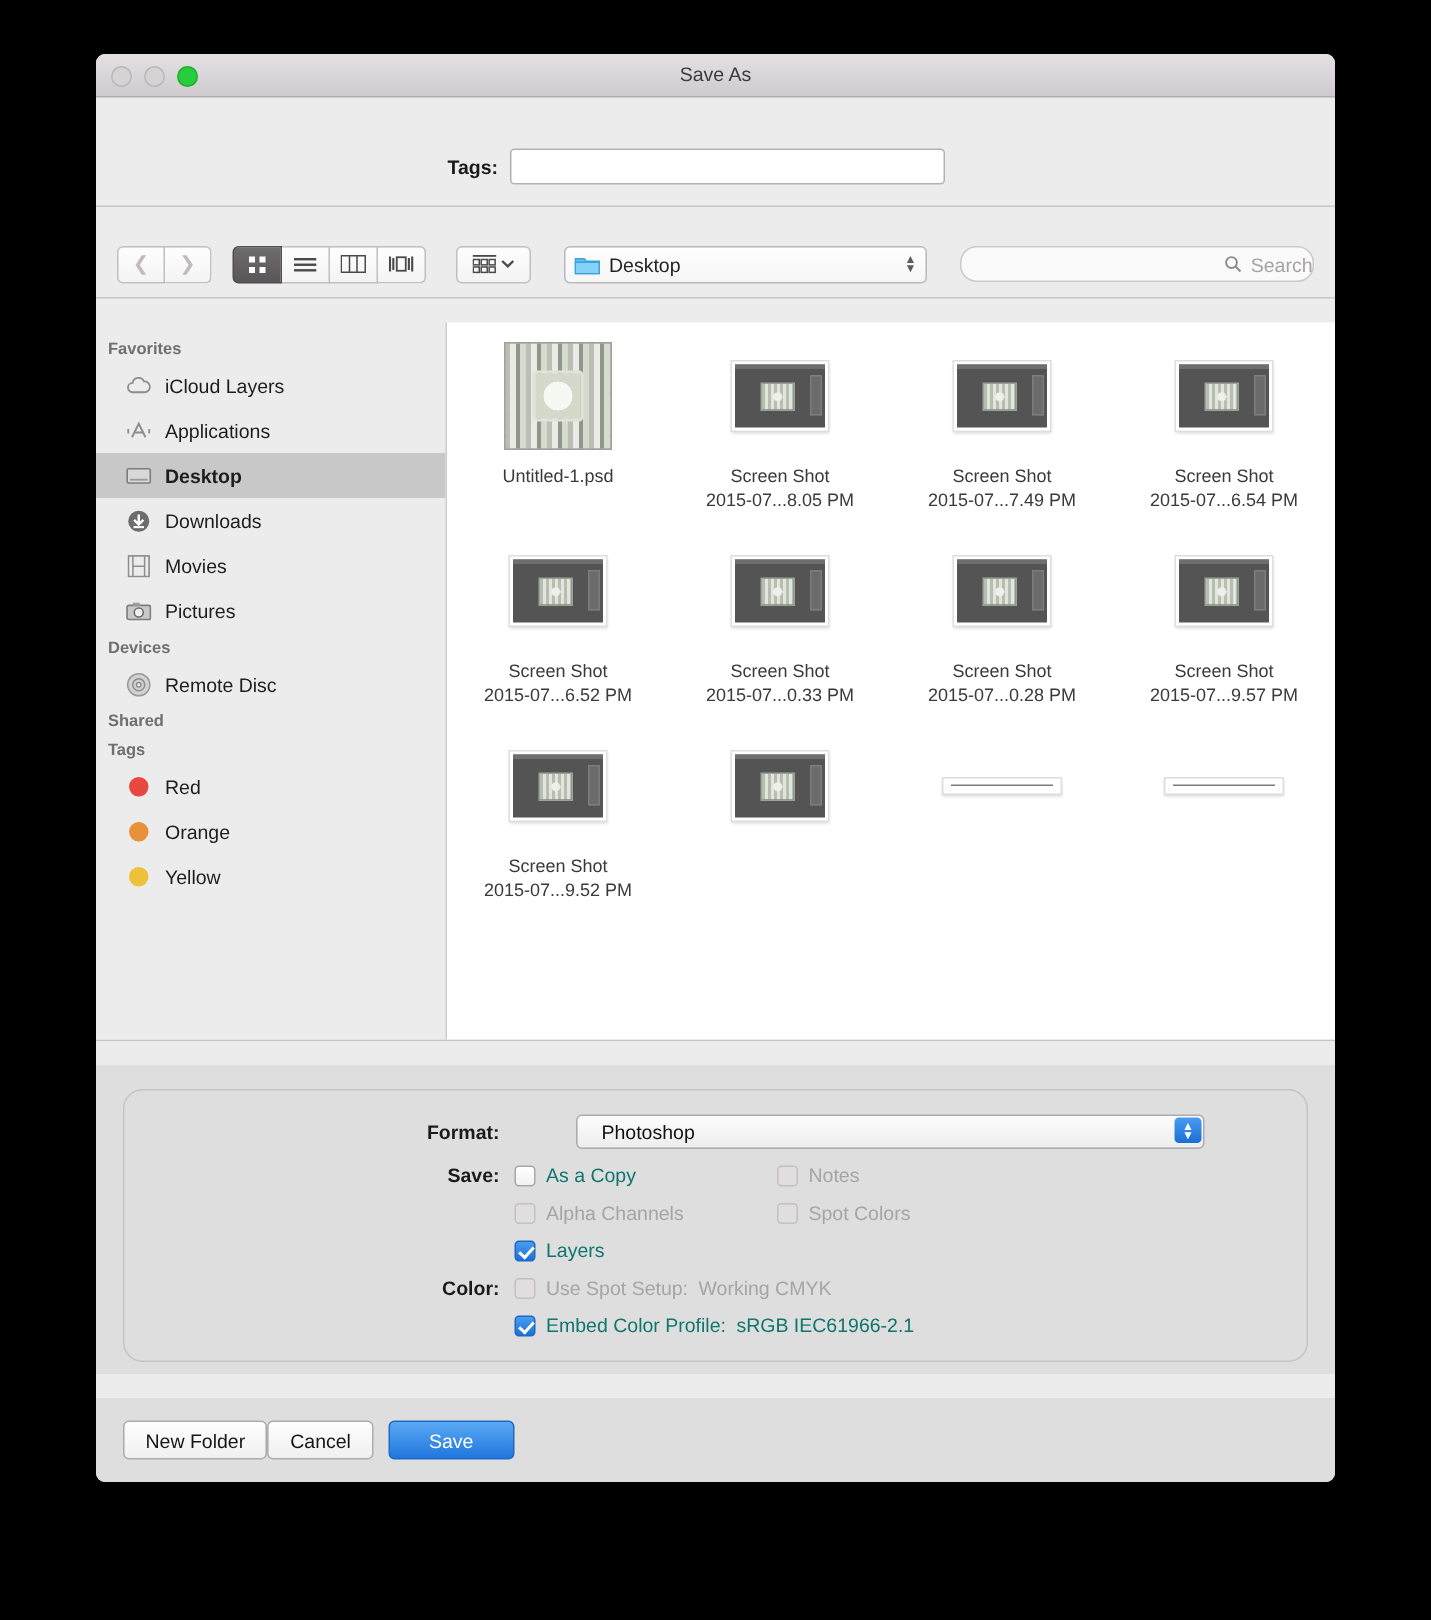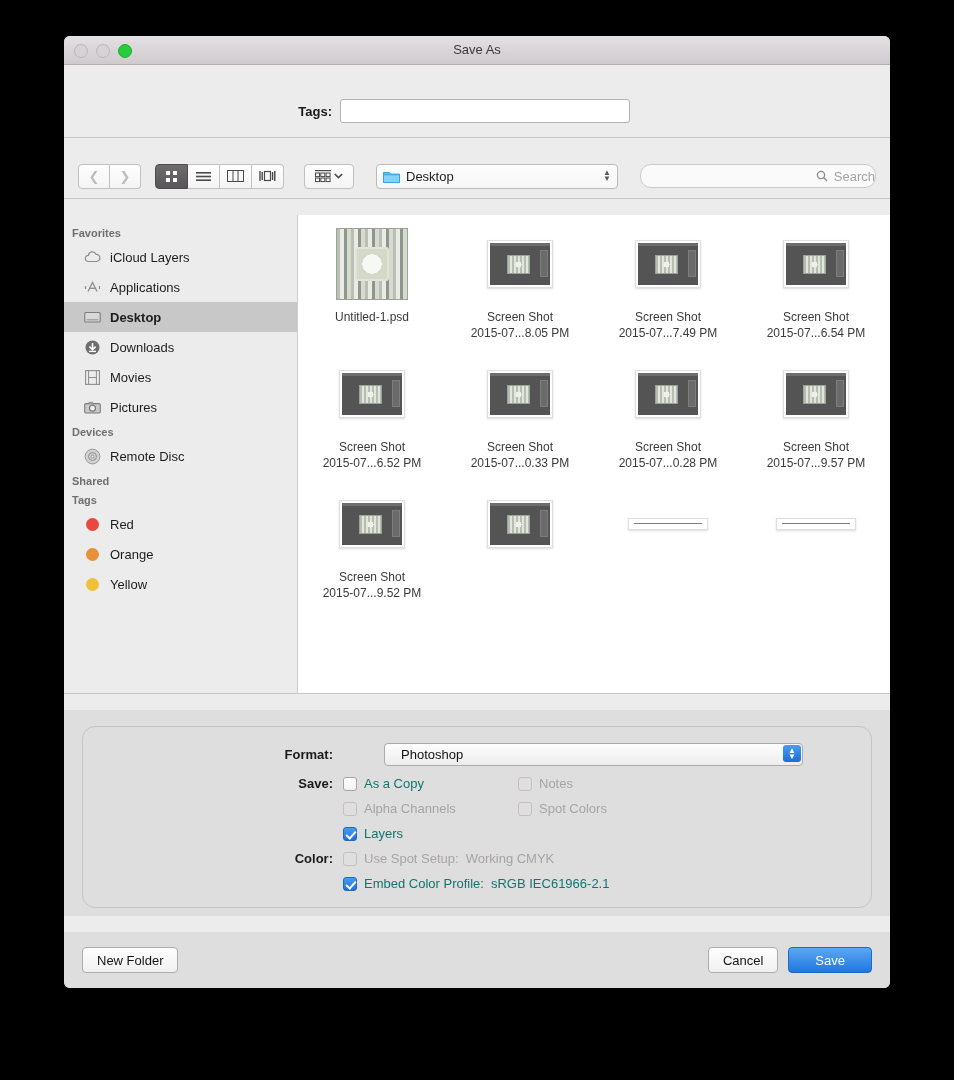--- a/index.html
+++ b/index.html
@@ -200,21 +200,21 @@
     content:"";position:absolute;left:4px;top:1px;width:4px;height:8px;
     border:solid #fff;border-width:0 2px 2px 0;transform:rotate(42deg);
   }
   .cb.dim{background:#e0dedf;border-color:#c3c0c1;}
   .cbtxt{font-size:13px;color:#0f766e;}
   .cbtxt.dim{color:#a7a4a5;}
   .ocell{width:175px;}
   
   .footer{
     flex:0 0 auto;height:56px;display:flex;align-items:center;
-    padding:0 18px;background:#dedede;justify-content:space-between;
+    padding:0 18px;background:#dedede;
   }
   .btn{
     height:24px;padding:0 14px;border:1px solid #b0acae;border-radius:4px;
     background:linear-gradient(#fefefe,#f0f0f0);font-size:13px;color:#141414;
     display:flex;align-items:center;
   }
   .btn.primary{
     background:linear-gradient(#5aa9f4,#2076de);border-color:#1c6ac5;color:#fff;
     padding:0 26px;
   }

